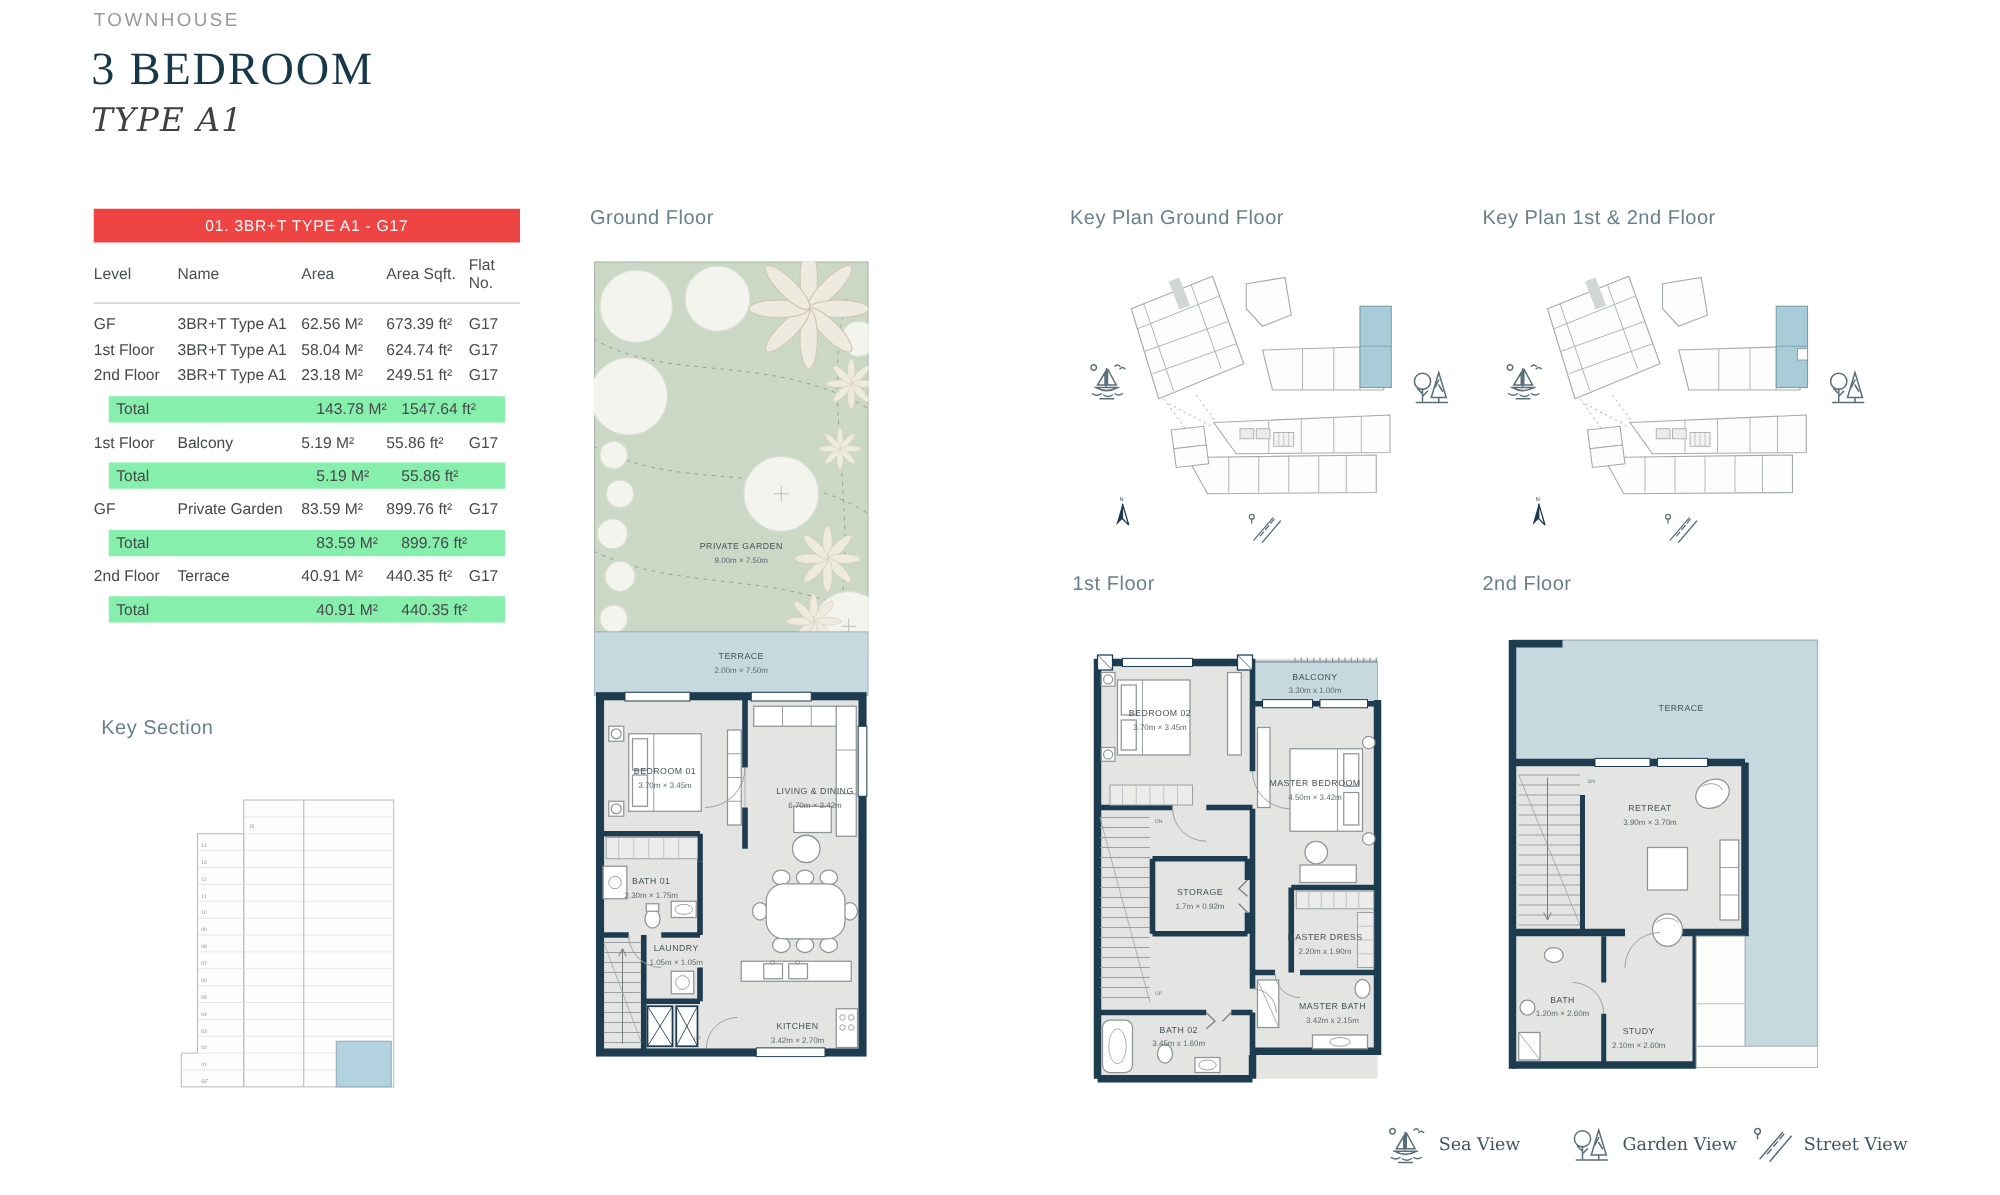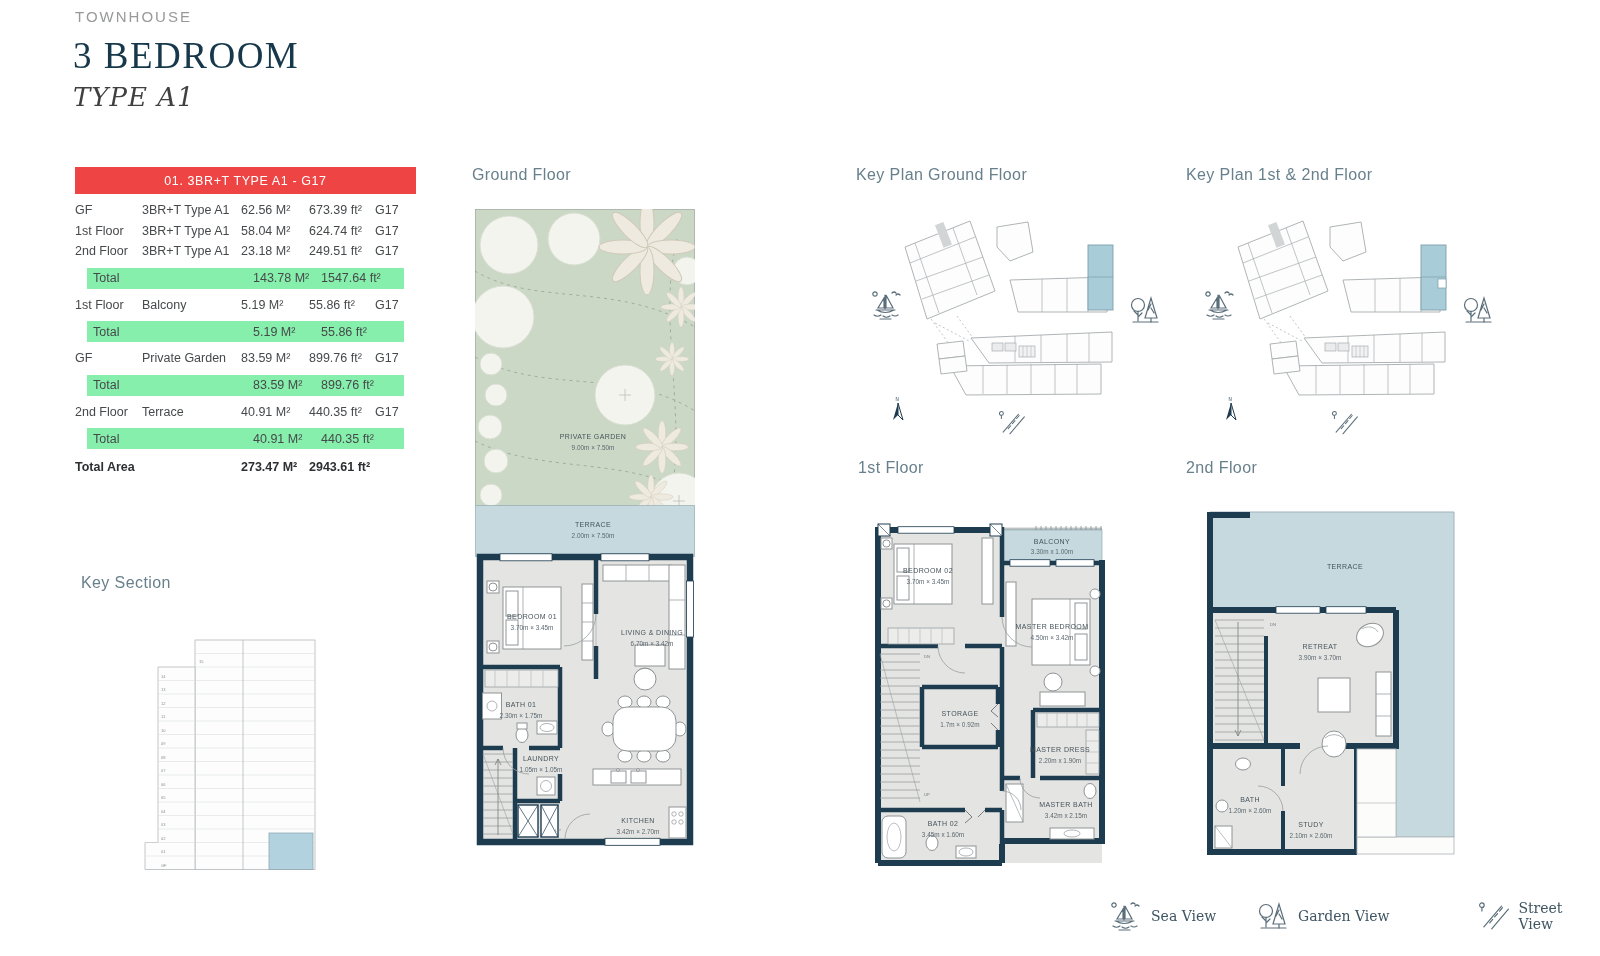--- a/index.html
+++ b/index.html
@@ -103,20 +103,27 @@
       </g>
     </defs>
   </svg>
 
   <div class="abs category">TOWNHOUSE</div>
   <div class="abs title">3 BEDROOM</div>
   <div class="abs subtitle">TYPE A1</div>
 
   <div class="abs unit-table">
     <div class="ut-head">01. 3BR+T TYPE A1 - G17</div>
+    <div class="ut-grid ut-cols">
+      <span>Level</span>
+      <span>Name</span>
+      <span>Area</span>
+      <span>Area Sqft.</span>
+      <span>Flat No.</span>
+    </div>
     <div style="height:6px"></div>
     <div class="ut-grid tr">
       <span>GF</span>
         <span>3BR+T Type A1</span>
         <span>62.56 M²</span>
         <span>673.39 ft²</span>
         <span>G17</span>
     </div>
     <div class="ut-grid tr">
       <span>1st Floor</span>
@@ -172,27 +179,20 @@
         <span>Terrace</span>
         <span>40.91 M²</span>
         <span>440.35 ft²</span>
         <span>G17</span>
     </div>
     <div class="ut-grid tr tr-total">
       <span>Total</span>
         <span></span>
         <span>40.91 M²</span>
         <span>440.35 ft²</span>
-        <span></span>
-    </div>
-    <div class="ut-grid tr tr-grand">
-      <span>Total Area</span>
-        <span></span>
-        <span>273.47 M²</span>
-        <span>2943.61 ft²</span>
         <span></span>
     </div>
   </div>
 
   <div class="abs sec-h" style="left:81px;top:574px;">Key Section</div>
   <svg class="abs" style="left:135px;top:618px;" width="185" height="253" viewBox="0 0 185 253">
     <g stroke="#b4b7ba" stroke-width="0.8" fill="#fdfdfd">
       <rect x="60" y="22" width="120" height="229.5"></rect>
       <polygon points="23,49 60,49 60,251.5 10,251.5 10,224.5 23,224.5"></polygon>
     </g>
@@ -625,20 +625,20 @@
         <use href="#sea-shape" transform="translate(2,1)"></use>
       </svg>
     <span class="legend-label">Sea View</span>
   </div>
   <div class="abs legend-item" style="left:1255px;top:900px;">
     <svg width="34" height="32" viewBox="0 0 34 32">
         <use href="#garden-shape" transform="translate(2,1)"></use>
       </svg>
     <span class="legend-label">Garden View</span>
   </div>
-  <div class="abs legend-item" style="left:1476px;top:900px;">
+  <div class="abs legend-item" style="left:1400px;top:900px;">
     <svg width="34" height="32" viewBox="0 0 34 32">
         <use href="#street-shape" transform="translate(2,1)"></use>
       </svg>
     <span class="legend-label">Street View</span>
   </div>
 
 </div>
 
 </body></html>

